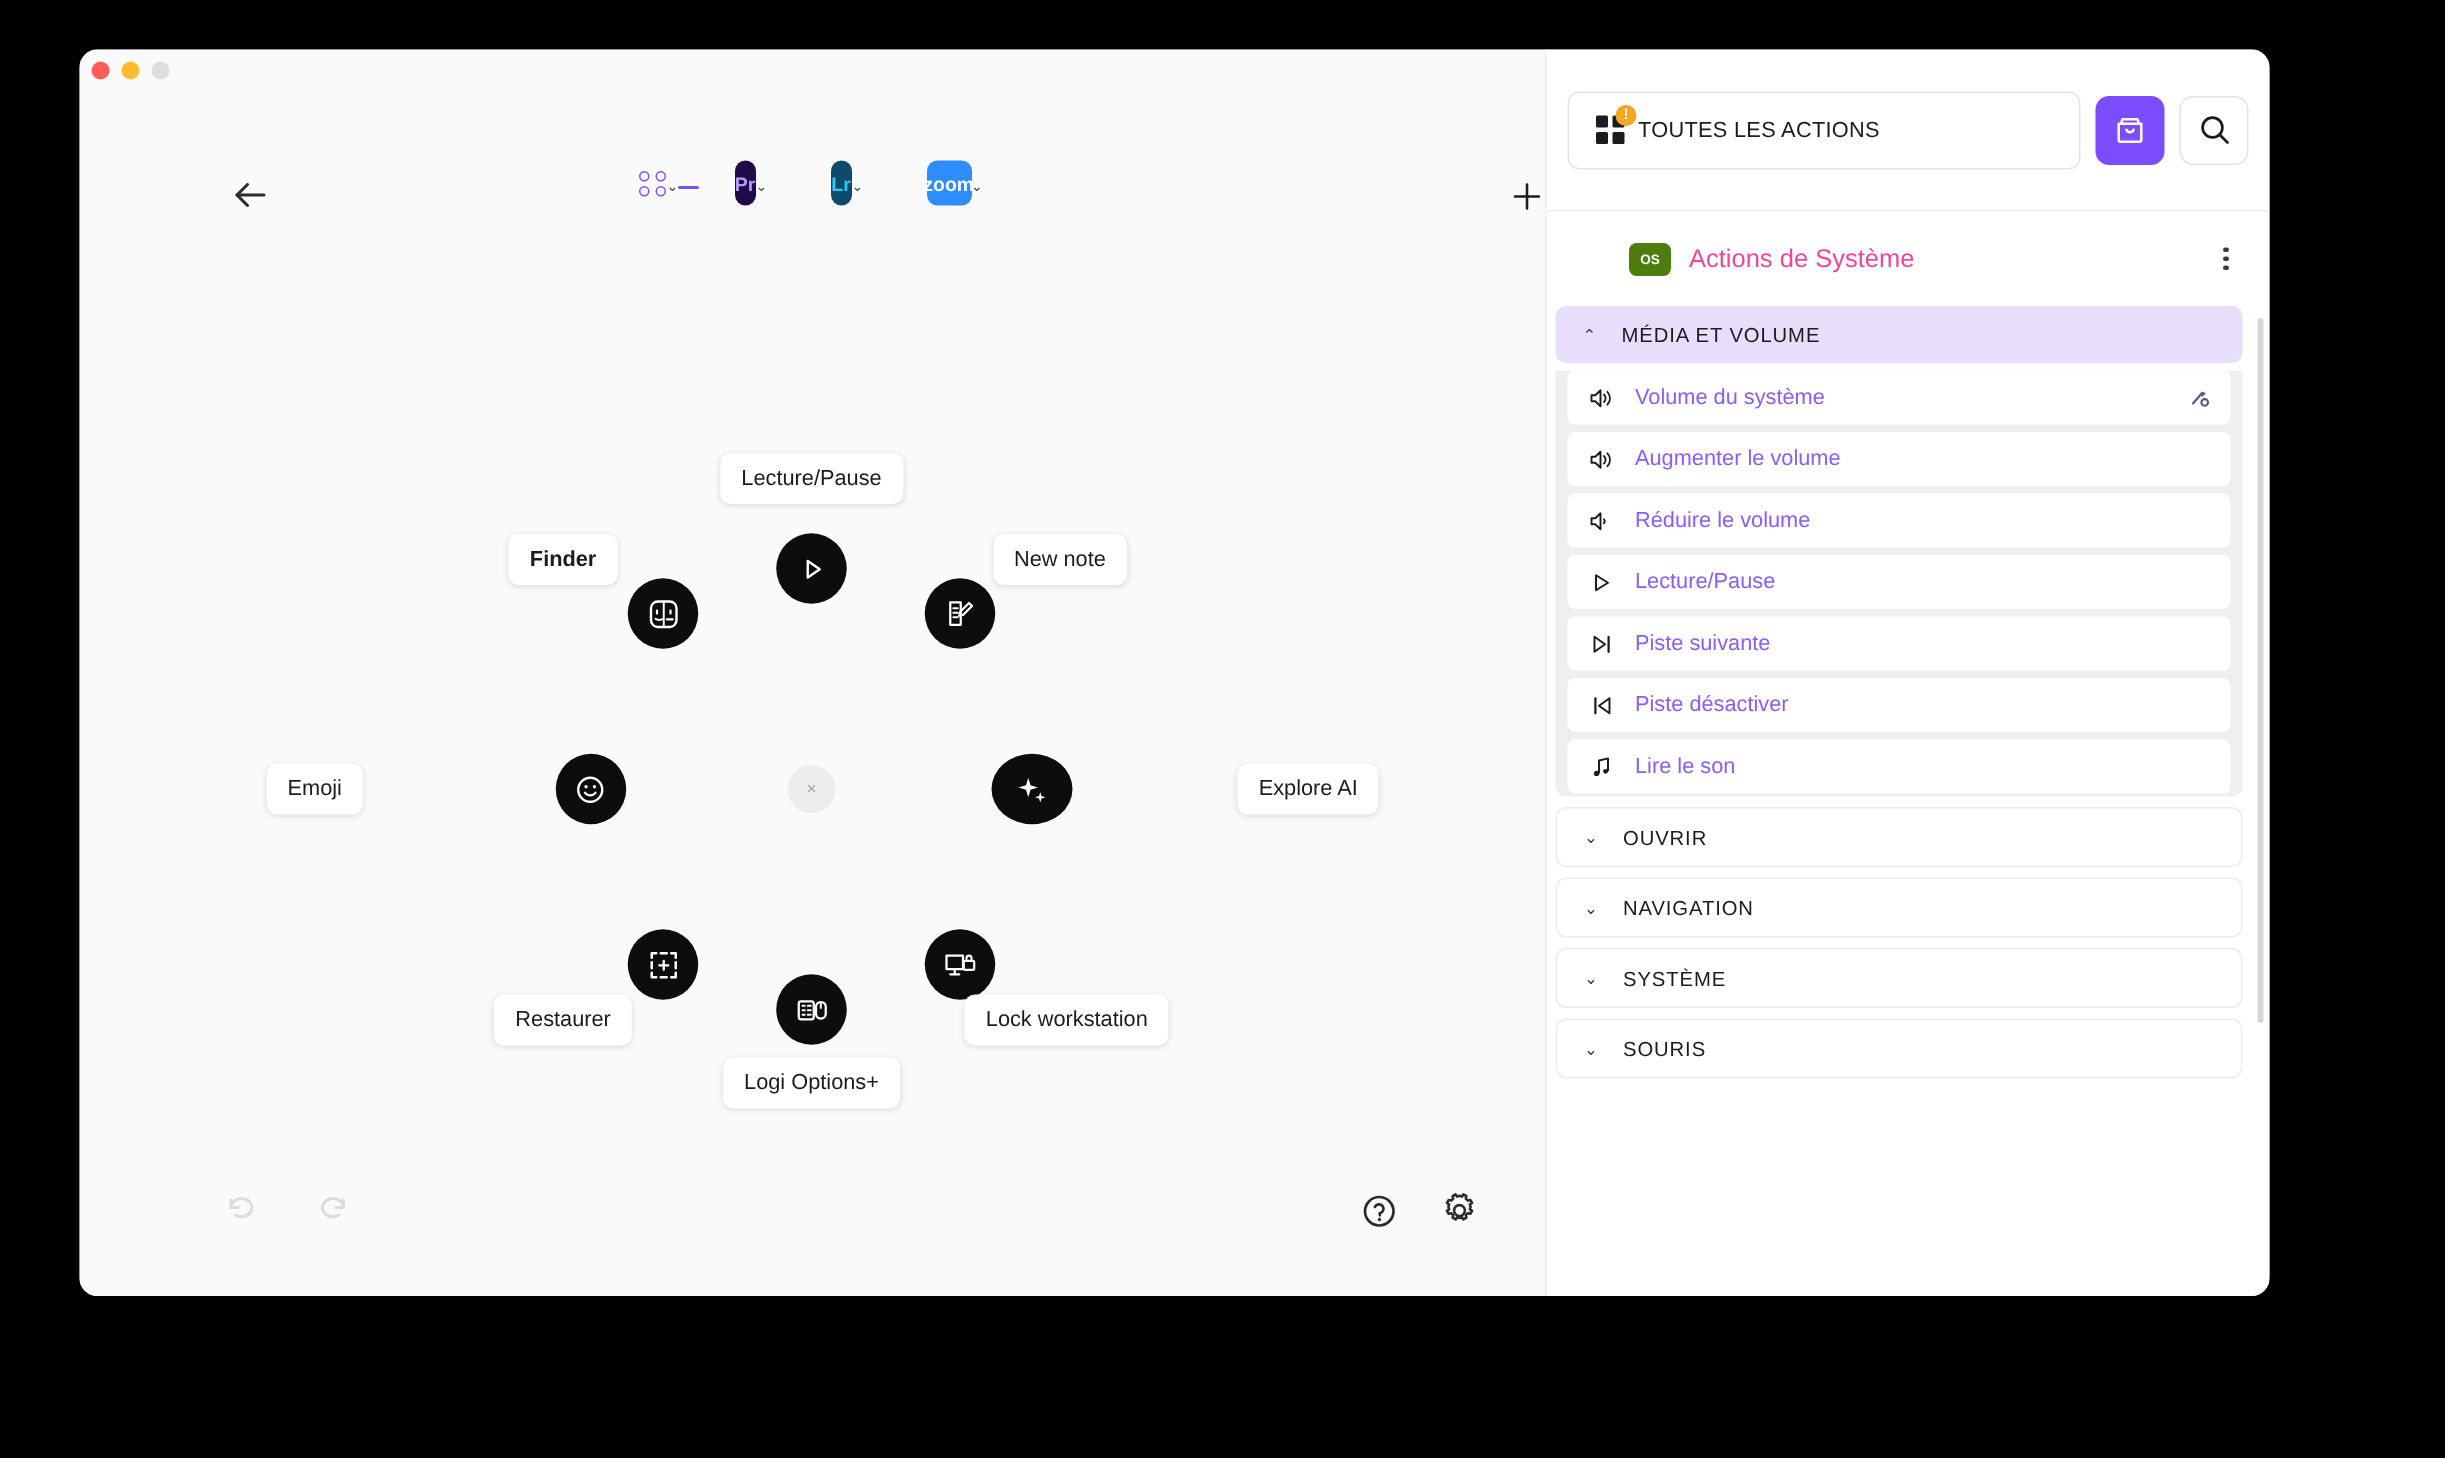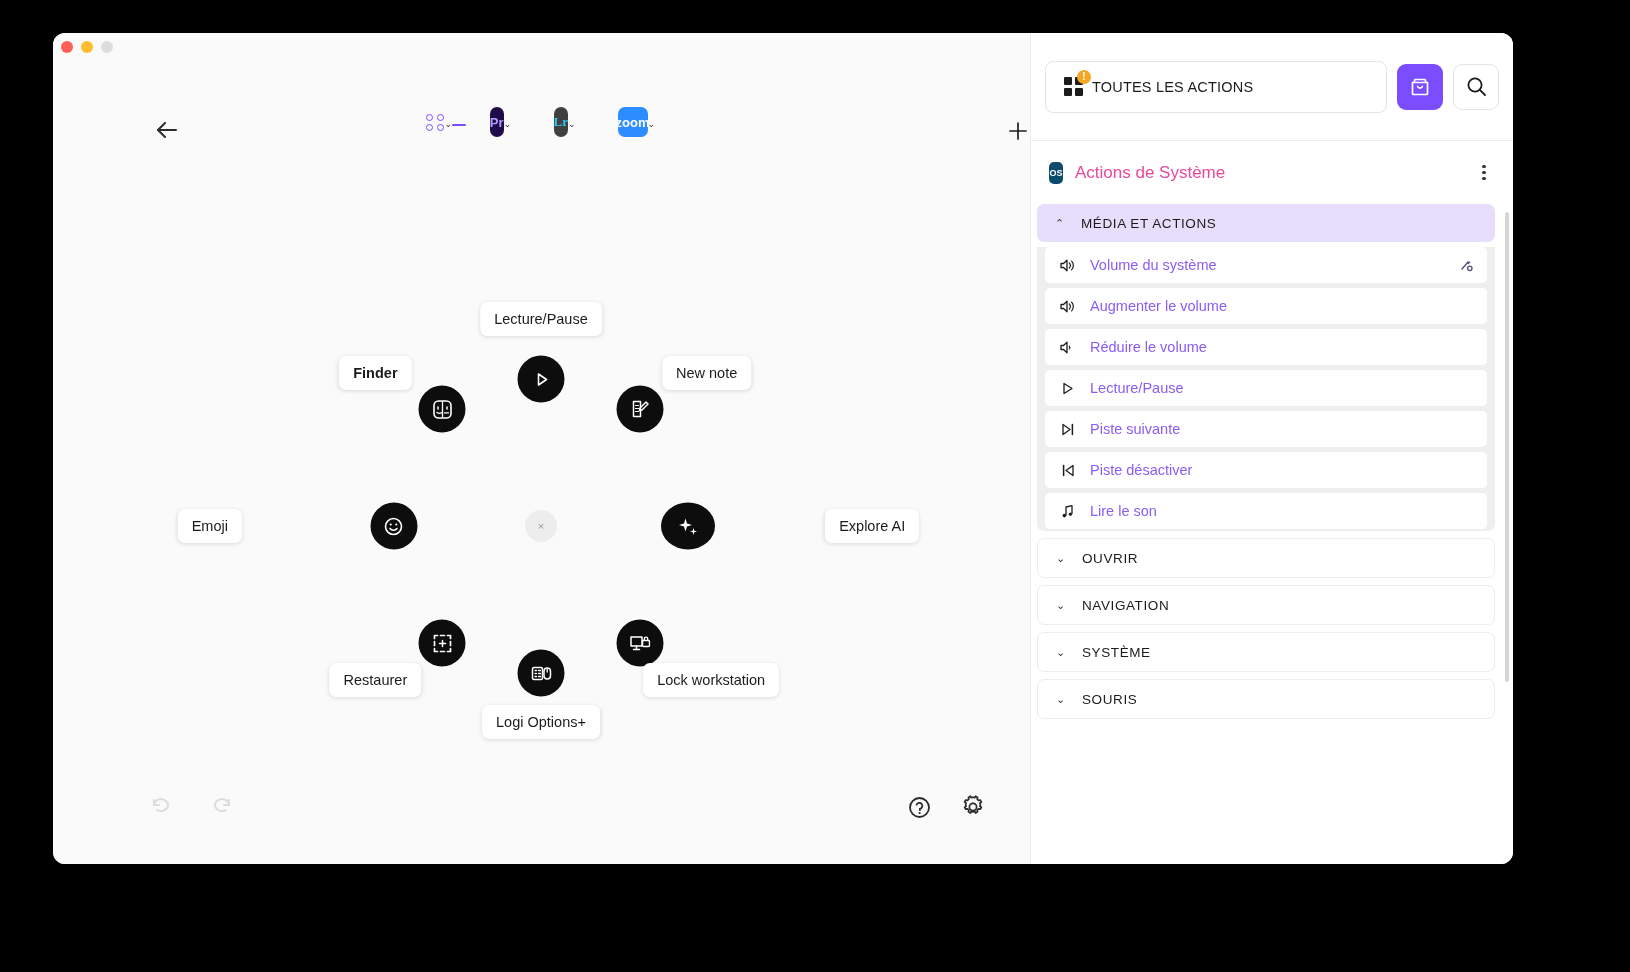--- a/index.html
+++ b/index.html
@@ -66,21 +66,21 @@
   }
   .app-tab.active .underline { background: #7c4dff; }
   .dots-grid {
     display: grid; grid-template-columns: 8px 8px; gap: 3px;
   }
   .dots-grid i {
     display: block; width: 7px; height: 7px; border-radius: 50%;
     border: 1.6px solid #7c4dff;
   }
   .pr-icon { background: #1f0a4a; color: #b49cff; }
-  .lr-icon { background: #404040; color: #31c5f4; font-family: Liberation Serif, serif; }
+  .lr-icon { background: #0c4a6e; color: #31c5f4; }
   .zoom-icon { background: #2d8cff; color: #fff; font-size: 6px; font-weight:700;}
   .add-tab {
     position: absolute; left: 950px; top: 83px;
     width: 30px; height: 30px;
     display: flex; align-items: center; justify-content: center;
     font-size: 24px; color: #1c1c1e; font-weight: 300;
     cursor: pointer;
   }
 
   
@@ -186,25 +186,26 @@
     display: flex; align-items: center; justify-content: center;
     cursor: pointer;
   }
   .rp-subheader {
     height: 63px; flex: none;
     display: flex; align-items: center;
     padding: 0 18px 0 18px;
     gap: 12px;
   }
   .os-chip {
-    width: 14px; height: 22px; border-radius: 5px;
-    background: #0c4a6e; color: #fff;
+    width: 28px; height: 22px; border-radius: 5px;
+    background: #4d7c0f; color: #fff;
     font-size: 9px; font-weight: 700;
     display: flex; align-items: center; justify-content: center;
     flex: none;
+    margin-left: 37px;
   }
   .os-title { font-size: 17px; color: #ec4899; flex: 1; }
   .kebab { width: 22px; height: 22px; display:flex; flex-direction:column; align-items:center; justify-content:center; gap:3px; cursor:pointer;}
   .kebab i { width: 3.2px; height: 3.2px; border-radius: 50%; background: #3a3a3a; display:block;}
 
   .rp-scroll {
     flex: 1 1 auto;
     overflow: hidden;
     position: relative;
     padding: 0 18px 0 6px;
@@ -446,21 +447,21 @@
           <i></i>
           <i></i>
         </span>
     </div>
 
     <div class="rp-scroll">
 
       <div class="group">
         <div class="group-header open">
           <span class="chev-ic">⌃</span>
-          <span>MÉDIA ET ACTIONS</span>
+          <span>MÉDIA ET VOLUME</span>
         </div>
         <div class="group-body">
 
           <div class="action-row">
             <span class="ic">
               <svg width="17" height="15" viewBox="0 0 17 15">
                 <path d="M2 5.5 H4.5 L8 2.2 V12.8 L4.5 9.5 H2 Z" fill="none" stroke="#1c1c1e" stroke-width="1.3" stroke-linejoin="round"></path>
                 <path d="M10.3 5 a3.4 3.4 0 0 1 0 5" fill="none" stroke="#1c1c1e" stroke-width="1.2" stroke-linecap="round"></path>
                 <path d="M12.6 3.2 a6.2 6.2 0 0 1 0 8.6" fill="none" stroke="#1c1c1e" stroke-width="1.2" stroke-linecap="round"></path>
               </svg>

